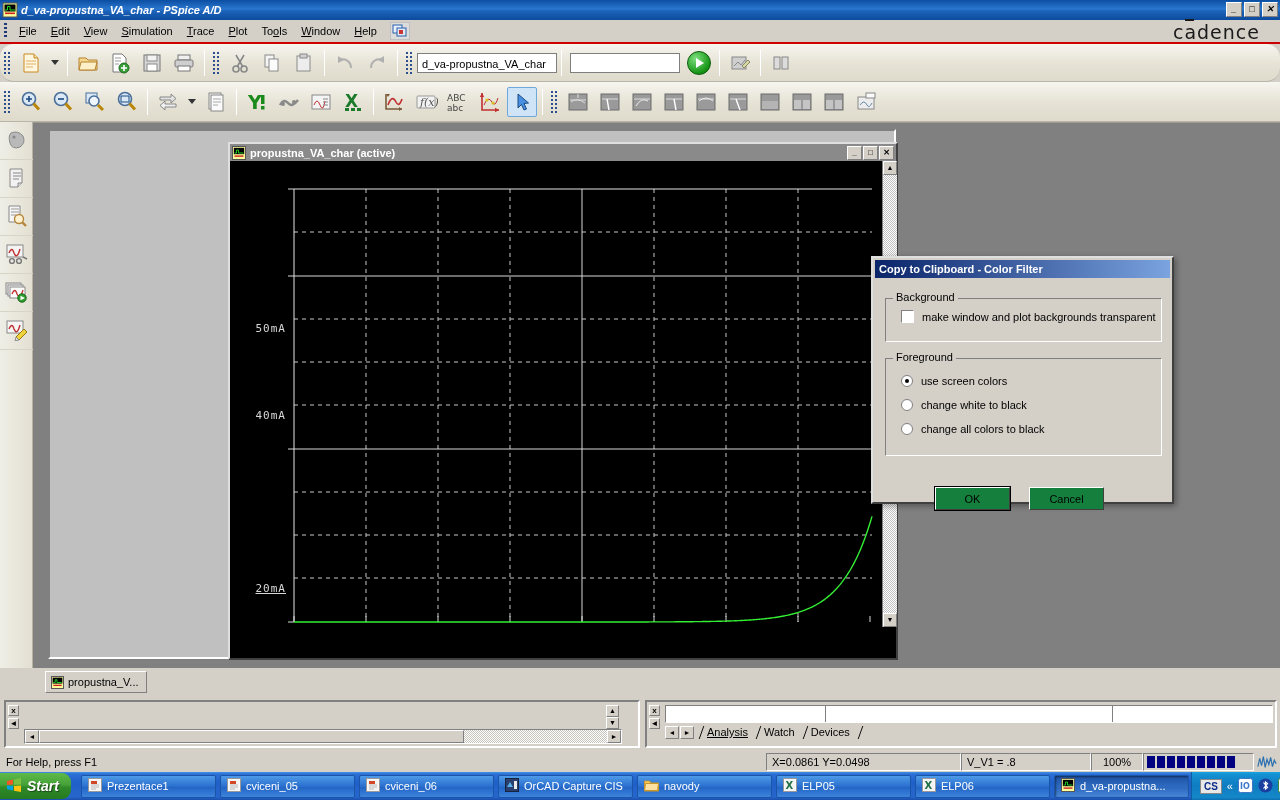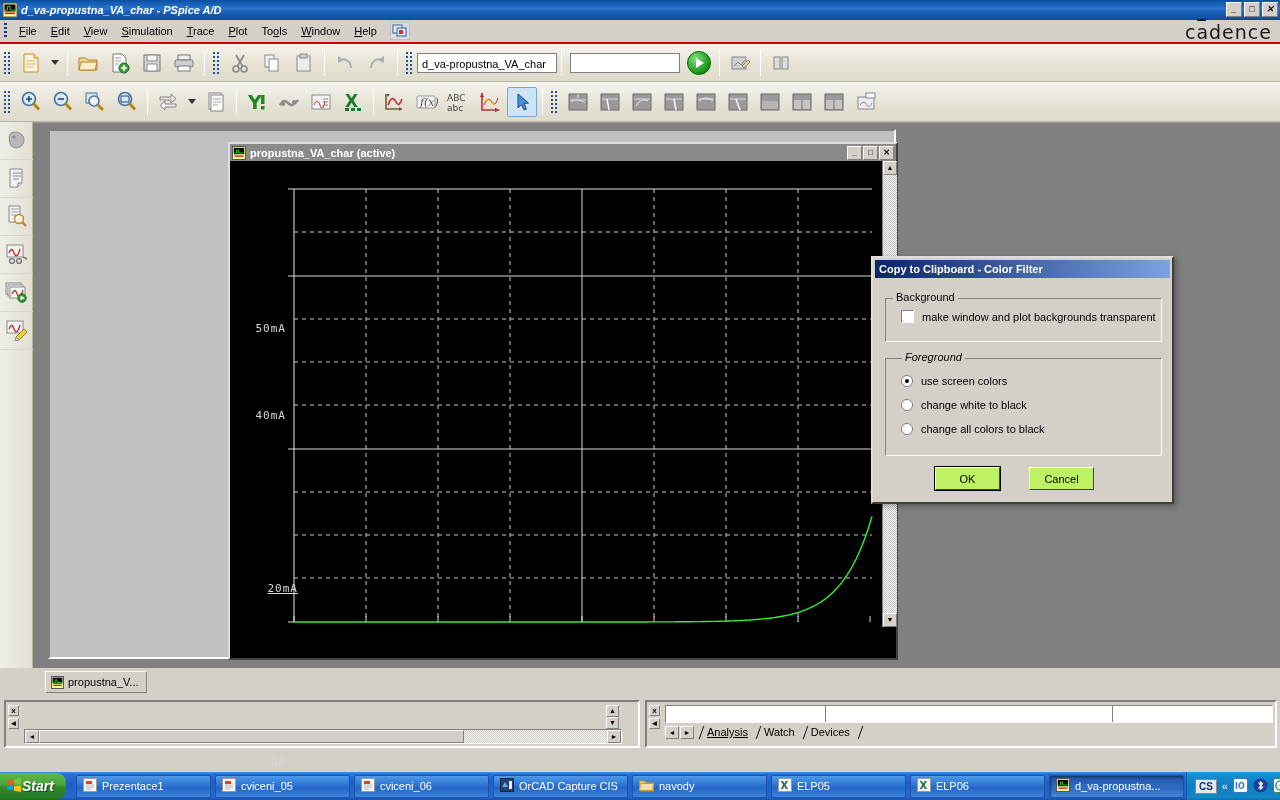--- a/index.html
+++ b/index.html
@@ -35,31 +35,31 @@
   .grip{ width:8px; height:16px; margin:0 2px; background:
       repeating-linear-gradient(to bottom,#1a3a7a 0 2px, transparent 2px 4px);
       background-size:3px 100%; background-repeat:no-repeat;
       background-position:2px 0;}
   .menuitem{ padding:3px 7px; color:#000; font-size:11px; white-space:nowrap; }
   .menuitem u{ text-decoration:underline; }
   .menu-icon-btn{ width:20px;height:18px; margin-left:6px; background:#dcdcdc;
      border:1px solid #c0c0c0; position:relative;}
   .redline{ position:absolute; left:0; top:42px; width:1280px; height:2px; background:#cc0000;}
   .cadence{
-    position:absolute; right:8px; top:21px; font-size:19px; letter-spacing:1px;
+    position:absolute; right:20px; top:21px; font-size:19px; letter-spacing:1px;
     color:#1a1a1a; font-family:"DejaVu Sans", sans-serif; font-weight:500;
   }
   .cadence .macron{position:relative;}
   .cadence .macron:after{content:""; position:absolute; left:1px; top:-2px; width:9px;height:2px;background:#1a1a1a;}
 
   
   .toolbar{ position:absolute; left:0; width:1280px; background:#ece9d8;
      border-bottom:1px solid #b8b4a8; display:flex; align-items:center; }
   #tb1{ top:44px; height:38px;
-     background:linear-gradient(to bottom,#f6f5ef 0%, #e7e4d7 50%, #dedbcc 100%);}
+     background:linear-gradient(to bottom,#f6f5ef 0%, #e7e4d7 50%, #dedbcc 100%);border-radius:14px;}
   #tb2{ top:82px; height:40px;
      background:linear-gradient(to bottom,#f6f5ef 0%, #e7e4d7 50%, #dedbcc 100%);}
   .tgrip{ width:9px;height:24px; margin:0 3px;
      background-image:radial-gradient(circle, #2b4f8e 1px, transparent 1.2px);
      background-size:4px 4px;}
   .tbtn{ width:30px;height:30px; margin:0 1px; display:flex;align-items:center;justify-content:center;
      border:1px solid transparent; border-radius:2px; position:relative; }
   .tbtn.sel{ background:#cfe4f7; border-color:#6fa8dc;}
   .tsep{ width:1px;height:26px;background:#c3bfae;margin:0 4px; border-right:1px solid #fff;}
   .tfield{ height:20px; border:1px solid #7f7f7f; background:#fff; font-size:11px;
@@ -151,21 +151,21 @@
   .bargraph{ display:flex; gap:2px; align-items:center; padding-left:3px;}
   .bargraph i{ width:8px;height:12px;background:#000080;display:block;}
 
   
   .taskbar{ position:absolute; left:0; top:772px; width:1280px; height:28px;
      background:linear-gradient(to bottom,#3f92e8 0%,#2b6fd4 8%,#1f5fc8 40%,#2767cc 88%,#1a4fae 100%);
      display:flex; align-items:center;}
   .startbtn{ height:26px; margin:1px 2px 1px 0; padding:0 12px 0 6px;
      background:linear-gradient(to bottom,#5fba4a 0%,#46a238 45%,#2f8a28 55%,#257a20 100%);
      border-radius:0 9px 9px 0; color:#fff; font-weight:bold; font-size:14px;
-     display:flex; align-items:center; font-style:italic;
+     display:flex; align-items:center; gap:5px; font-style:italic;
      text-shadow:1px 1px 1px rgba(0,0,0,.5);}
   .tbsep{ width:6px; height:22px; margin:0 3px;
      background:repeating-linear-gradient(to right, rgba(255,255,255,.45) 0 1px, transparent 1px 3px);}
   .taskitem{ height:23px; min-width:135px; margin:0 2px; padding:0 6px;
      background:linear-gradient(to bottom,#4e9ae8,#2a6fce 50%,#2263c4 51%,#3c84dc);
      border:1px solid #1b55a8; border-radius:2px; color:#fff; font-size:11px;
      display:flex; align-items:center; gap:5px; overflow:hidden; white-space:nowrap;}
   .taskitem.active{ background:linear-gradient(to bottom,#1d51a4,#2e6bc0 50%,#2a66bb 51%,#4886d8);
      box-shadow:inset 1px 1px 2px rgba(0,0,0,.45);}
   .tray{ margin-left:auto; height:28px; display:flex; align-items:center; gap:5px;
@@ -182,23 +182,23 @@
   .dlg-title{ height:18px; margin:2px; display:flex; align-items:center; padding-left:4px;
      background:linear-gradient(to right,#0a246a,#7aa3df); color:#fff;
      font-weight:bold; font-size:11px;}
   .group{ position:absolute; border:1px solid; border-color:#808080 #fff #fff #808080;}
   .group-lg{ position:absolute; background:#d4d0c8; padding:0 3px; font-size:11px; color:#000;}
   .chk{ width:13px;height:13px; background:#fff; border:1px solid;
      border-color:#808080 #fff #fff #808080; display:inline-block;}
   .radio{ width:12px;height:12px;border-radius:50%; background:#fff;
      border:1px solid #808080; display:inline-flex; align-items:center; justify-content:center;}
   .radio.on:after{ content:""; width:4px;height:4px;border-radius:50%;background:#000;}
-  .dlgbtn{ position:absolute; width:65px; height:23px; background:#bef264;
+  .dlgbtn{ position:absolute; width:75px; height:23px; background:#15803d;
      border:1px solid; border-color:#fff #404040 #404040 #fff; font-size:11px;
-     display:flex; align-items:center; justify-content:center; color:#000;}
+     display:flex; align-items:center; justify-content:center; color:#000;margin-top:20px;}
   .dlgbtn.def{ box-shadow:0 0 0 1px #000;}
   .row{ display:flex; align-items:center; gap:8px; font-size:11px; color:#000;}
 </style>
 </head>
 <body>
 
 <div class="app">
 
   <div class="titlebar">
     <span class="ticon">
@@ -663,21 +663,21 @@
           <line x1="58" y1="461" x2="64" y2="461"></line>
         </g>
 
         <g id="trace-group" fill="none">
             <polyline points="64.00,461.00 65.44,461.00 66.89,461.00 68.33,461.00 69.78,461.00 71.22,461.00 72.67,461.00 74.11,461.00 75.56,461.00 77.00,461.00 78.45,461.00 79.89,461.00 81.34,461.00 82.78,461.00 84.23,461.00 85.67,461.00 87.12,461.00 88.56,461.00 90.01,461.00 91.45,461.00 92.90,461.00 94.34,461.00 95.79,461.00 97.23,461.00 98.68,461.00 100.13,461.00 101.57,461.00 103.02,461.00 104.46,461.00 105.91,461.00 107.35,461.00 108.80,461.00 110.24,461.00 111.69,461.00 113.13,461.00 114.58,461.00 116.02,461.00 117.47,461.00 118.91,461.00 120.36,461.00 121.80,461.00 123.25,461.00 124.69,461.00 126.13,461.00 127.58,461.00 129.02,461.00 130.47,461.00 131.91,461.00 133.36,461.00 134.81,461.00 136.25,461.00 137.69,461.00 139.14,461.00 140.59,461.00 142.03,461.00 143.47,461.00 144.92,461.00 146.37,461.00 147.81,461.00 149.25,461.00 150.70,461.00 152.14,461.00 153.59,461.00 155.03,461.00 156.48,461.00 157.93,461.00 159.37,461.00 160.81,461.00 162.26,461.00 163.71,461.00 165.15,461.00 166.60,461.00 168.04,461.00 169.49,461.00 170.93,461.00 172.38,461.00 173.82,461.00 175.26,461.00 176.71,461.00 178.16,461.00 179.60,461.00 181.04,461.00 182.49,461.00 183.94,461.00 185.38,461.00 186.82,461.00 188.27,461.00 189.72,461.00 191.16,461.00 192.60,461.00 194.05,461.00 195.50,461.00 196.94,461.00 198.38,461.00 199.83,461.00 201.28,461.00 202.72,461.00 204.16,461.00 205.61,461.00 207.06,461.00 208.50,461.00 209.94,461.00 211.39,461.00 212.83,461.00 214.28,461.00 215.72,461.00 217.17,461.00 218.61,461.00 220.06,461.00 221.51,461.00 222.95,461.00 224.39,461.00 225.84,461.00 227.28,461.00 228.73,461.00 230.17,461.00 231.62,461.00 233.06,461.00 234.51,461.00 235.96,461.00 237.40,461.00 238.84,461.00 240.29,461.00 241.73,461.00 243.18,461.00 244.63,461.00 246.07,461.00 247.52,461.00 248.96,461.00 250.41,461.00 251.85,461.00 253.30,461.00 254.74,461.00 256.19,461.00 257.63,461.00 259.08,461.00 260.52,461.00 261.97,461.00 263.41,461.00 264.86,461.00 266.30,461.00 267.75,461.00 269.19,461.00 270.63,461.00 272.08,461.00 273.53,461.00 274.97,461.00 276.41,461.00 277.86,461.00 279.30,461.00 280.75,461.00 282.19,461.00 283.64,461.00 285.09,461.00 286.53,461.00 287.97,461.00 289.42,461.00 290.87,461.00 292.31,461.00 293.75,461.00 295.20,461.00 296.65,461.00 298.09,461.00 299.53,461.00 300.98,461.00 302.42,461.00 303.87,461.00 305.31,461.00 306.76,461.00 308.20,461.00 309.65,461.00 311.10,461.00 312.54,461.00 313.99,461.00 315.43,461.00 316.88,461.00 318.32,461.00 319.76,461.00 321.21,461.00 322.66,461.00 324.10,461.00 325.55,461.00 326.99,461.00 328.44,461.00 329.88,461.00 331.32,461.00 332.77,461.00 334.22,461.00 335.66,460.99 337.10,460.99 338.55,460.99 340.00,460.99 341.44,460.99 342.88,460.99 344.33,460.99 345.78,460.99 347.22,460.99 348.67,460.99 350.11,460.99 351.56,460.99 353.00,460.99 354.44,460.99 355.89,460.99 357.33,460.99 358.78,460.99 360.22,460.99 361.67,460.99 363.11,460.99 364.56,460.99 366.00,460.99 367.45,460.99 368.89,460.99 370.34,460.98 371.78,460.98 373.23,460.98 374.68,460.98 376.12,460.98 377.56,460.98 379.01,460.98 380.45,460.98 381.90,460.98 383.34,460.98 384.79,460.98 386.24,460.97 387.68,460.97 389.13,460.97 390.57,460.97 392.01,460.97 393.46,460.97 394.91,460.97 396.35,460.96 397.80,460.96 399.24,460.96 400.69,460.96 402.13,460.96 403.57,460.95 405.02,460.95 406.46,460.95 407.91,460.95 409.35,460.94 410.80,460.94 412.25,460.94 413.69,460.94 415.13,460.93 416.58,460.93 418.02,460.93 419.47,460.92 420.91,460.92 422.36,460.92 423.81,460.91 425.25,460.91 426.69,460.90 428.14,460.90 429.58,460.89 431.03,460.89 432.47,460.88 433.92,460.88 435.36,460.87 436.81,460.87 438.25,460.86 439.70,460.85 441.14,460.85 442.59,460.84 444.03,460.83 445.48,460.82 446.93,460.81 448.37,460.80 449.81,460.79 451.26,460.78 452.70,460.77 454.15,460.76 455.59,460.75 457.04,460.74 458.49,460.73 459.93,460.71 461.38,460.70 462.82,460.69 464.26,460.67 465.71,460.66 467.16,460.64 468.60,460.62 470.05,460.60 471.49,460.59 472.93,460.57 474.38,460.54 475.82,460.52 477.27,460.50 478.72,460.48 480.16,460.45 481.61,460.42 483.05,460.40 484.49,460.37 485.94,460.34 487.39,460.30 488.83,460.27 490.28,460.24 491.72,460.20 493.16,460.16 494.61,460.12 496.06,460.08 497.50,460.03 498.95,459.99 500.39,459.94 501.83,459.89 503.28,459.83 504.73,459.78 506.17,459.72 507.61,459.66 509.06,459.59 510.50,459.53 511.95,459.46 513.39,459.38 514.84,459.30 516.28,459.22 517.73,459.14 519.17,459.05 520.62,458.95 522.07,458.85 523.51,458.75 524.95,458.64 526.40,458.53 527.85,458.41 529.29,458.29 530.74,458.16 532.18,458.02 533.63,457.88 535.07,457.73 536.51,457.57 537.96,457.40 539.40,457.23 540.85,457.05 542.30,456.86 543.74,456.66 545.19,456.45 546.63,456.23 548.08,456.00 549.52,455.76 550.97,455.51 552.41,455.25 553.86,454.97 555.30,454.68 556.75,454.38 558.19,454.06 559.63,453.73 561.08,453.38 562.53,453.01 563.97,452.63 565.41,452.22 566.86,451.80 568.30,451.36 569.75,450.90 571.20,450.41 572.64,449.90 574.09,449.37 575.53,448.81 576.98,448.22 578.42,447.61 579.87,446.97 581.31,446.29 582.75,445.58 584.20,444.84 585.64,444.07 587.09,443.25 588.54,442.40 589.98,441.51 591.42,440.57 592.87,439.59 594.32,438.56 595.76,437.48 597.21,436.35 598.65,435.16 600.10,433.92 601.54,432.62 602.99,431.26 604.43,429.83 605.88,428.33 607.32,426.76 608.76,425.11 610.21,423.39 611.66,421.58 613.10,419.69 614.54,417.70 615.99,415.62 617.44,413.44 618.88,411.15 620.33,408.75 621.77,406.24 623.22,403.61 624.66,400.85 626.11,397.96 627.55,394.93 629.00,391.76 630.44,388.43 631.88,384.94 633.33,381.28 634.77,377.45 636.22,373.44 637.67,369.23 639.11,364.82 640.56,360.19 642.00,355.35" stroke="#33ee33" stroke-width="1.4" fill="none"></polyline>
           </g>
       </svg>
 
       <div class="ytick" style="left:0px; top:161px; width:56px;">50mA</div>
       <div class="ytick" style="left:0px; top:248px; width:56px;">40mA</div>
-      <div class="ytick" style="left:12px; top:421px; width:56px;text-decoration:underline;">20mA</div>
+      <div class="ytick" style="left:0px; top:421px; width:56px;text-decoration:underline;">20mA</div>
       <div class="ytick" style="left:0px; top:594px; width:56px;">0A</div>
 
       <div class="xtick" style="left:50px; top:610px; width:36px; text-align:center;">0V</div>
       <div class="xtick" style="left:194px; top:610px; width:36px; text-align:center;">200mV</div>
       <div class="xtick" style="left:338px; top:610px; width:36px; text-align:center;">400mV</div>
       <div class="xtick" style="left:482px; top:610px; width:36px; text-align:center;">600mV</div>
       <div class="xtick" style="left:626px; top:610px; width:36px; text-align:center;">800mV</div>
 
       <div class="legend" style="left:68px; top:626px;">
         <span class="sw"></span>
@@ -757,20 +757,44 @@
         </span>
         <span class="ftab" style="width:10px">
           <svg class="sl" viewBox="0 0 7 14">
               <path d="M6 0 L1 14" stroke="#000" fill="none"></path>
             </svg>
         </span>
       </div>
     </div>
   </div>
 
+  <div class="statusbar">
+    <div class="sbcell" style="width:766px; border-color:transparent;">For Help, press F1</div>
+    <div class="sbcell" style="width:195px;">X=0.0861  Y=0.0498</div>
+    <div class="sbcell" style="width:130px;">V_V1 =  .8</div>
+    <div class="sbcell" style="width:52px; justify-content:center;">100%</div>
+    <div class="sbcell" style="width:111px; padding:0;">
+      <span class="bargraph">
+        <i></i>
+          <i></i>
+          <i></i>
+          <i></i>
+          <i></i>
+          <i></i>
+          <i></i>
+          <i></i>
+          <i></i>
+      </span>
+    </div>
+    <div class="sbcell" style="width:26px; border-color:transparent; padding:0 2px;">
+      <svg width="22" height="14" viewBox="0 0 22 14">
+          <path d="M1 12 L3 3 L5 11 L7 1 L9 13 L11 4 L13 10 L15 2 L17 12 L19 5 L21 9" stroke="#2a6fae" fill="none" stroke-width="1.3"></path>
+        </svg>
+    </div>
+  </div>
 
   <div class="taskbar">
     <div class="startbtn">
       <span>
         <svg width="16" height="16" viewBox="0 0 16 16">
             <path d="M1 4 L7 2.6 V7.6 L1 8 Z" fill="#f15a22"></path>
             <path d="M8 2.4 L15 1 V7.5 L8 7.7 Z" fill="#7ac143"></path>
             <path d="M1 8.6 L7 8.9 V13.6 L1 12.2 Z" fill="#00a4e4"></path>
             <path d="M8 8.9 L15 8.6 V15 L8 13.7 Z" fill="#ffc20e"></path>
           </svg>
@@ -895,21 +919,21 @@
     </div>
 
     <div class="group" style="left:12px; top:40px; width:277px; height:44px;"></div>
     <div class="group-lg" style="left:20px; top:33px;">Background</div>
     <div class="row" style="position:absolute; left:28px; top:52px;">
       <span class="chk"></span>
       <span>make window and plot backgrounds transparent</span>
     </div>
 
     <div class="group" style="left:12px; top:100px; width:277px; height:98px;"></div>
-    <div class="group-lg" style="left:29px; top:93px;font-style:italic;">Foreground</div>
+    <div class="group-lg" style="left:20px; top:93px;">Foreground</div>
 
     <div class="row" style="position:absolute; left:28px; top:117px;text-align:right;">
       <span class="radio on"></span>
       <span>use screen colors</span>
     </div>
     <div class="row" style="position:absolute; left:28px; top:141px;">
       <span class="radio"></span>
       <span>change white to black</span>
     </div>
     <div class="row" style="position:absolute; left:28px; top:165px;">

